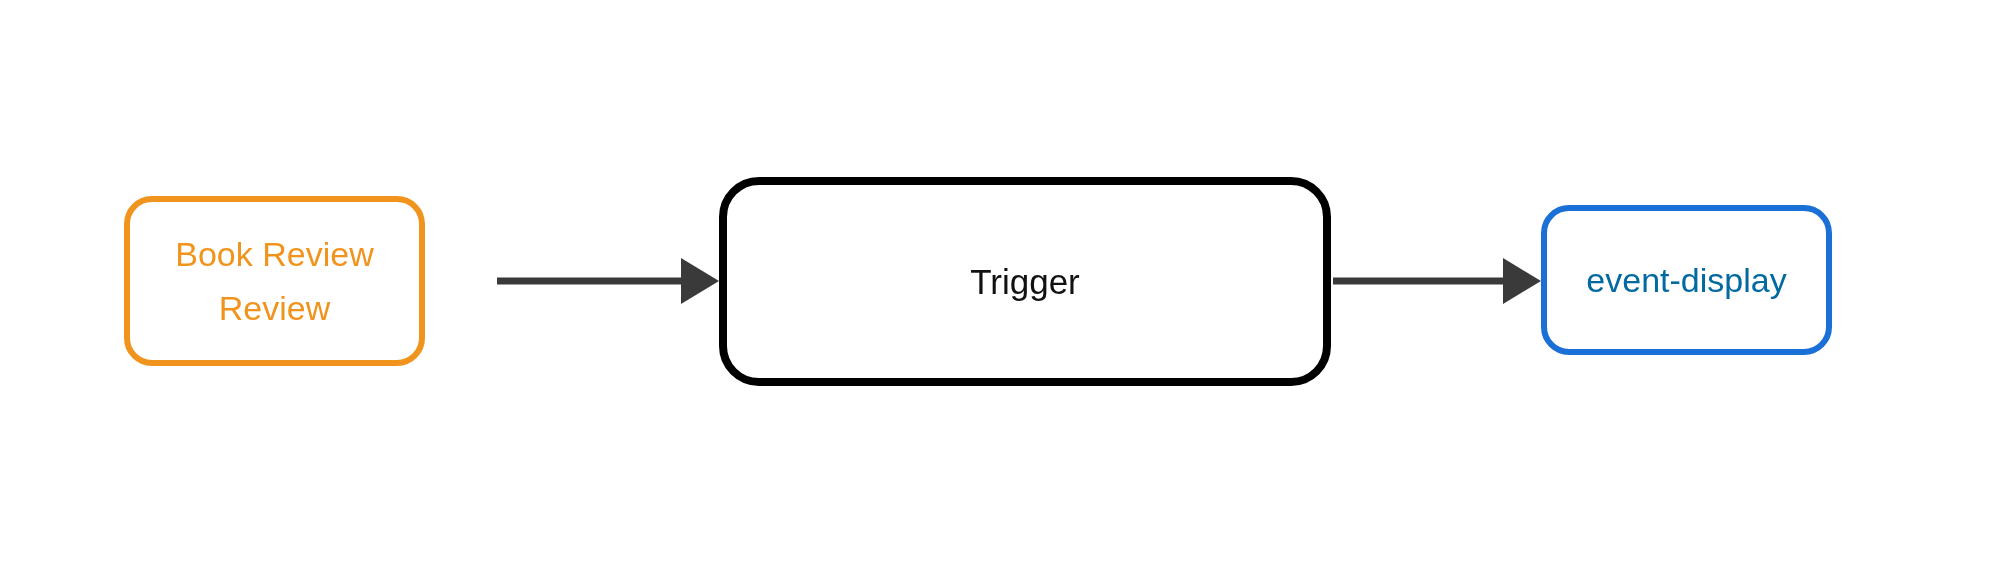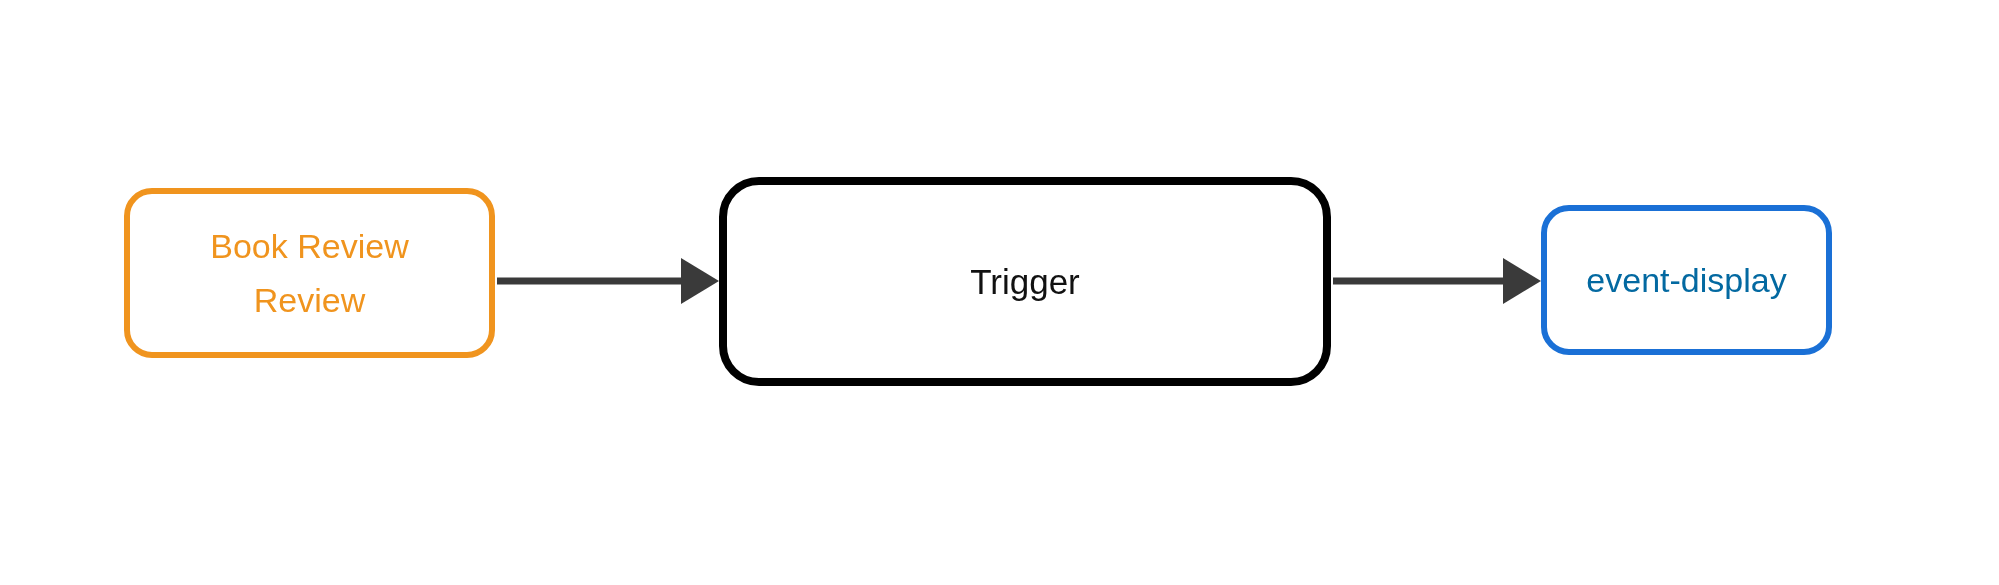--- a/index.html
+++ b/index.html
@@ -32,22 +32,22 @@
     align-items: center;
     justify-content: center;
     text-align: center;
     background: #ffffff;
   }
   .node .node-line {
     white-space: nowrap;
   }
   .node-broker {
     left: 124px;
-    top: 188px;
-    width: 371px;
+    top: 196px;
+    width: 301px;
     height: 170px;
     border: 6px solid #f0941e;
     border-radius: 28px;
     color: #f0941e;
     font-size: 34px;
     line-height: 54px;
   }
   .node-trigger {
     left: 719px;
     top: 177px;

